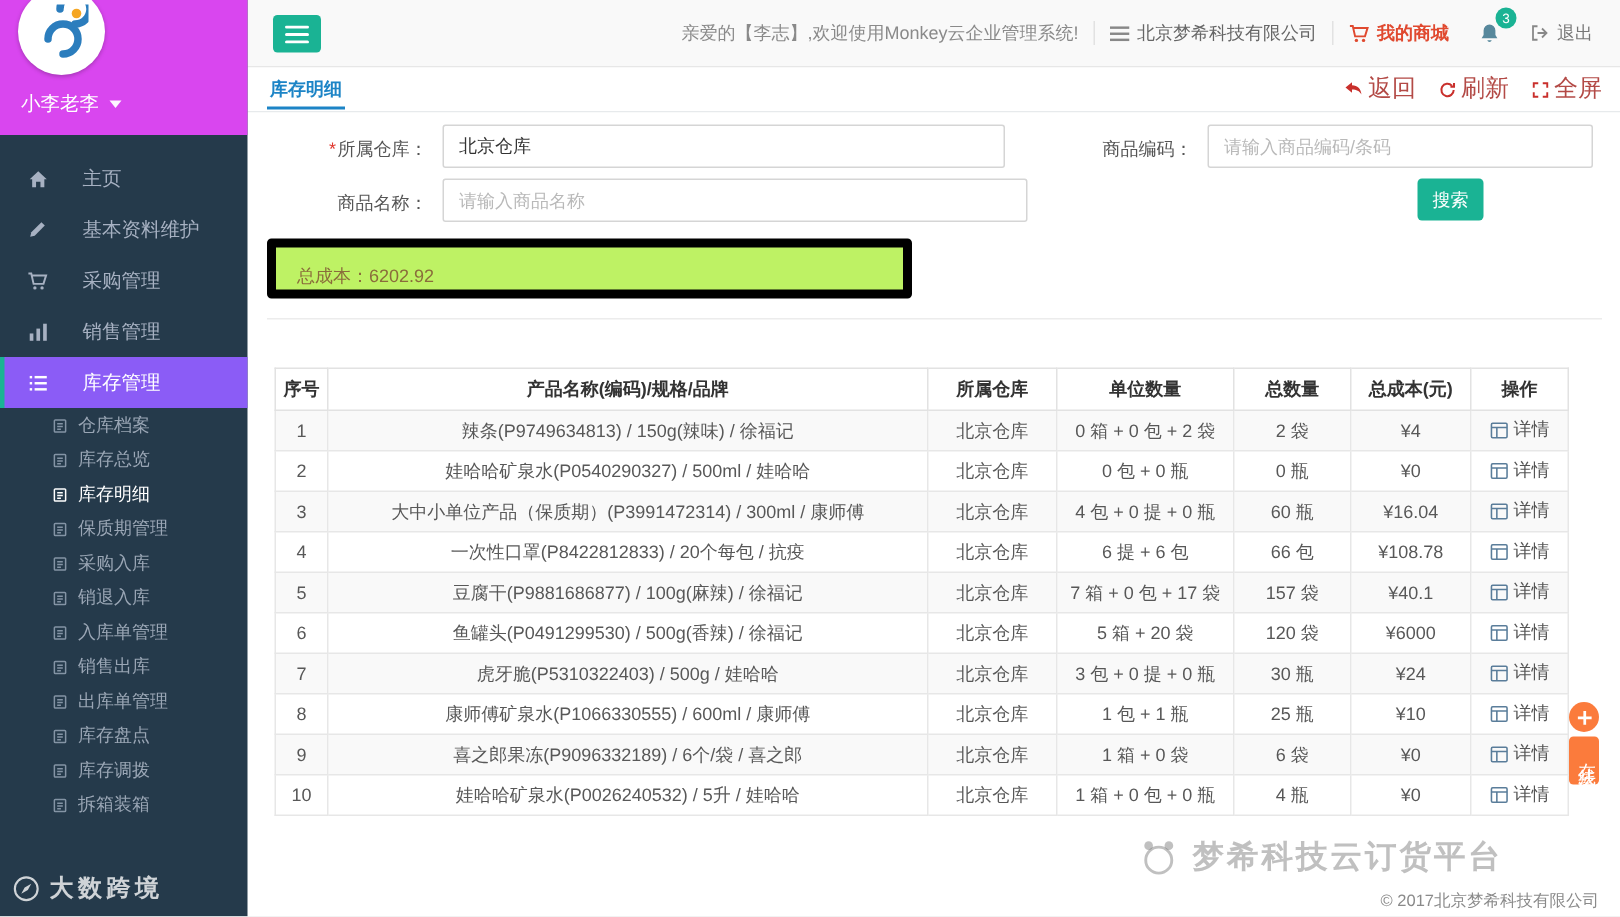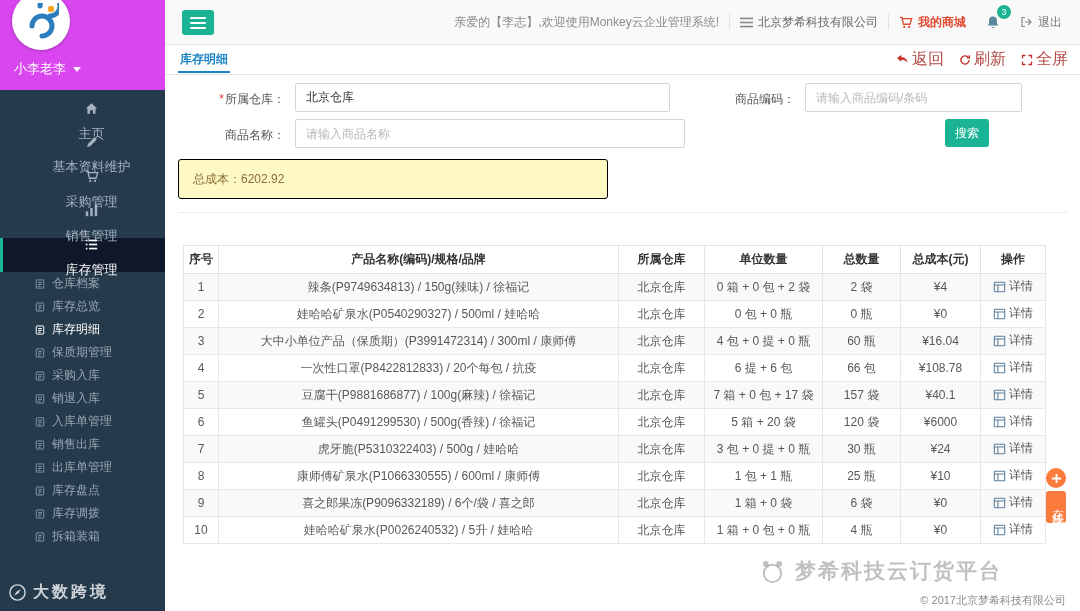--- a/index.html
+++ b/index.html
@@ -7,22 +7,22 @@
   body { font-family:"Liberation Sans","DejaVu Sans",sans-serif; }
   .app { position:relative; width:1080px; height:611px; background:#fff; overflow:hidden; }
 
   
   .sidebar { position:absolute; left:0; top:0; width:165px; height:611px; background:#253a4b; z-index:5; }
   .logo-block { height:90px; background:#d946ef; position:relative; }
   .logo-circle { position:absolute; left:12px; top:-8px; width:58px; height:58px; border-radius:50%; background:#fff; display:flex; align-items:center; justify-content:center; box-shadow:0 1px 3px rgba(0,0,0,.25); }
   .user-row { position:absolute; left:14px; top:60px; color:#fff; font-size:13px; display:flex; align-items:center; gap:7px; cursor:pointer; }
   .caret-down { width:0; height:0; border-left:4px solid transparent; border-right:4px solid transparent; border-top:5px solid #fff; opacity:.95; }
   .nav { margin-top:12px; }
-  .nav-item { height:34px; display:flex; align-items:center; padding-left:18px; gap:10px; color:#a7b1c2; font-size:13px; cursor:pointer;flex-direction:column; }
-  .nav-item.active { background:#0f172a; color:#fff; border-left:3px solid #1ab394; padding-left:15px; }
+  .nav-item { height:34px; display:flex; align-items:center; padding-left:18px; gap:23px; color:#a7b1c2; font-size:13px; cursor:pointer; }
+  .nav-item.active { background:#8b5cf6; color:#fff; border-left:3px solid #1ab394; padding-left:15px; }
   .nav-icon { display:flex; width:14px; justify-content:center; }
   .sub-item { height:23px; display:flex; align-items:center; padding-left:34px; gap:7px; color:#9aa6b5; font-size:12px; cursor:pointer; }
   .sub-item.active { color:#fff; }
   .sub-icon { display:flex; width:11px; justify-content:center; color:#8494a5; }
   .sub-item.active .sub-icon { color:#fff; }
   .side-watermark { position:absolute; left:8px; bottom:8px; display:flex; align-items:center; gap:6px; color:rgba(255,255,255,.78); font-size:16px; font-weight:bold; letter-spacing:3px; }
 
   
   .main { position:absolute; left:165px; top:0; right:0; bottom:0; }
   .topbar { position:absolute; left:0; right:0; top:0; height:45px; background:#f9f9f9; border-bottom:1px solid #e7e7e7; }
@@ -47,21 +47,21 @@
   .crumb-action { display:flex; align-items:center; gap:3px; font-size:16px; color:#b34a46; cursor:pointer; }
   .ca-icon { display:flex; color:#c9302c; }
 
   
   .content { position:absolute; left:0; right:0; top:75px; bottom:0; background:#fff; }
   .f-label { position:absolute; width:110px; font-size:12px; color:#555; text-align:right; }
   .req { color:#e0392f; margin-right:1px; }
   .f-input { position:absolute; height:29px; border:1px solid #d5d5d5; border-radius:2px; padding:0 10px; font-size:12px; color:#333; outline:none; background:#fff; }
   .f-input::placeholder { color:#b9b9b9; }
   .search-btn { position:absolute; left:780px; top:44px; width:44px; height:28px; background:#1ab394; color:#fff; border:none; border-radius:3px; font-size:12px; cursor:pointer; }
-  .total-box { position:absolute; left:13px; top:84px; width:430px; height:40px; background:#fef9c3; border:1px solid #000000; border-radius:3px; line-height:38px; padding-left:14px; font-size:12px; color:#8a6d3b; }
+  .total-box { position:absolute; left:13px; top:84px; width:430px; height:40px; background:#bef264; border:6px solid #000000; border-radius:3px; line-height:38px; padding-left:14px; font-size:12px; color:#8a6d3b; }
   .divider { position:absolute; left:13px; right:12px; top:137px; border-top:1px solid #ececec; }
 
   .inv-table { position:absolute; left:18px; top:170px; width:862px; border-collapse:collapse; font-size:12px; color:#585858; table-layout:fixed; background:#fff; }
   .inv-table th { height:28px; font-weight:bold; color:#333; background:#fff; border:1px solid #e2e2e2; text-align:center; padding:0 3px; overflow:hidden; white-space:nowrap; }
   .inv-table td { height:27px; border:1px solid #e7e7e7; text-align:center; padding:0 4px; overflow:hidden; white-space:nowrap; text-overflow:ellipsis; }
   .inv-table tbody tr:nth-child(odd) { background:#f9f9f9; }
   .detail-link { display:inline-flex; align-items:center; gap:3px; color:#555; cursor:pointer; }
   .dl-icon { display:flex; color:#5a7d9a; }
 
   .copyright { position:absolute; right:14px; bottom:3px; font-size:11px; color:#8a8a8a; }
@@ -350,21 +350,21 @@
           </span>
         </div>
     </div>
 
     <div class="content">
 
       <label class="f-label" style="left:10px; top:16px;"><span class="req">*</span><span>所属仓库：</span></label>
       <input class="f-input" style="left: 130px; top: 8px; width: 375px;" value="北京仓库">
 
       <label class="f-label" style="left:520px; top:16px;">商品编码：</label>
-      <input class="f-input" style="left: 640px; top: 8px; width: 217px;" placeholder="请输入商品编码/条码">
+      <input class="f-input" style="left: 640px; top: 8px; width: 257px;" placeholder="请输入商品编码/条码">
 
       <label class="f-label" style="left:10px; top:52px;">商品名称：</label>
       <input class="f-input" style="left: 130px; top: 44px; width: 390px;" placeholder="请输入商品名称">
 
       <button class="search-btn">搜索</button>
 
       <div class="total-box">
         <span>总成本：</span><span>6202.92</span>
       </div>
 

